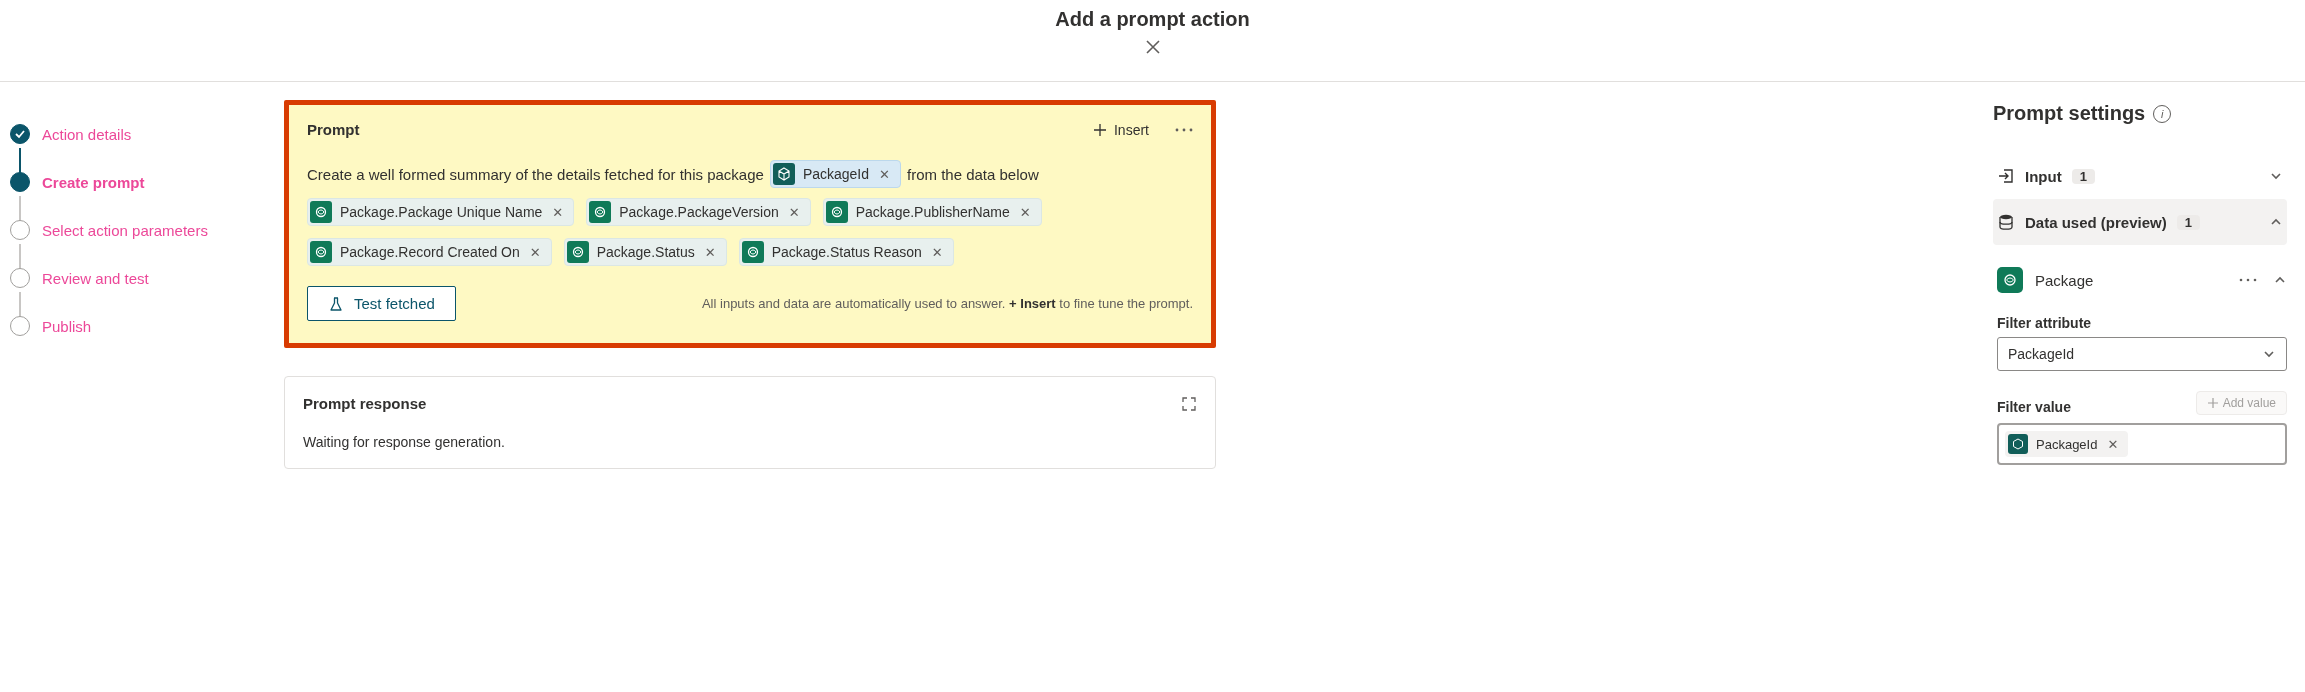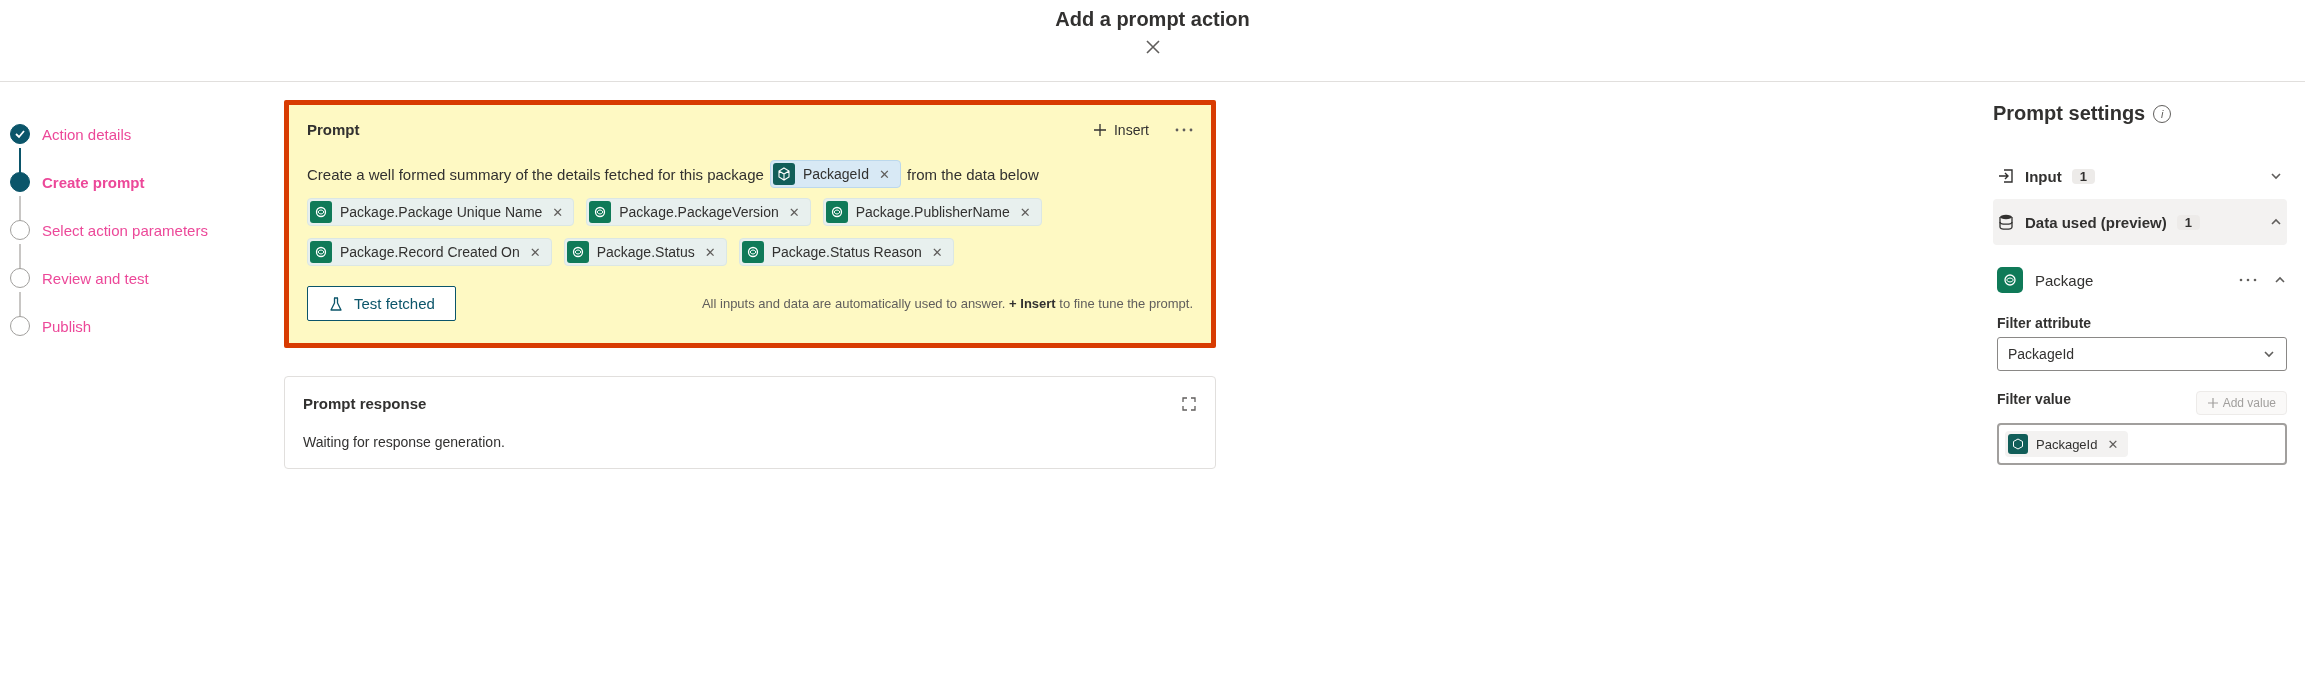--- a/index.html
+++ b/index.html
@@ -247,21 +247,21 @@
     border: 1px solid #8a8886;
     border-radius: 3px;
     padding: 8px 10px;
     display: flex; align-items: center; justify-content: space-between;
     margin-bottom: 20px;
     font-size: 14px;
     cursor: pointer;
   }
 
   .filter-value-head {
-    display: flex; align-items: flex-start; justify-content: space-between;
+    display: flex; align-items: flex-end; justify-content: space-between;
     margin-bottom: 8px;
   }
   .add-value-btn {
     display: inline-flex; align-items: center; gap: 4px;
     background: #faf9f8; border: 1px solid #edebe9;
     padding: 4px 10px; border-radius: 4px;
     color: #a19f9d; cursor: default;
     font-size: 12px;
   }
   .filter-value-box {

